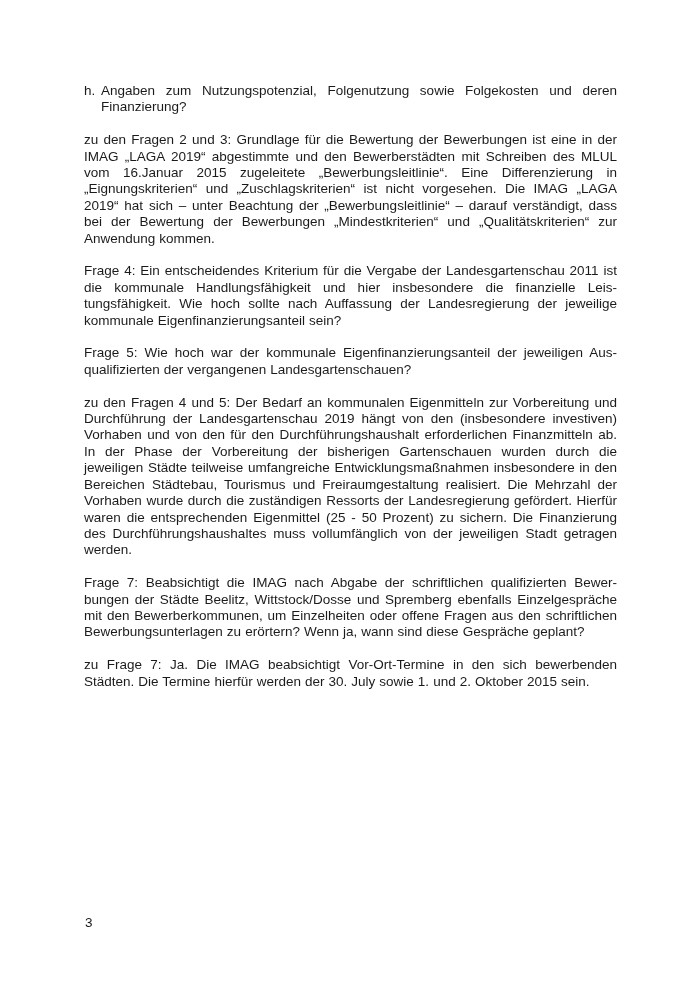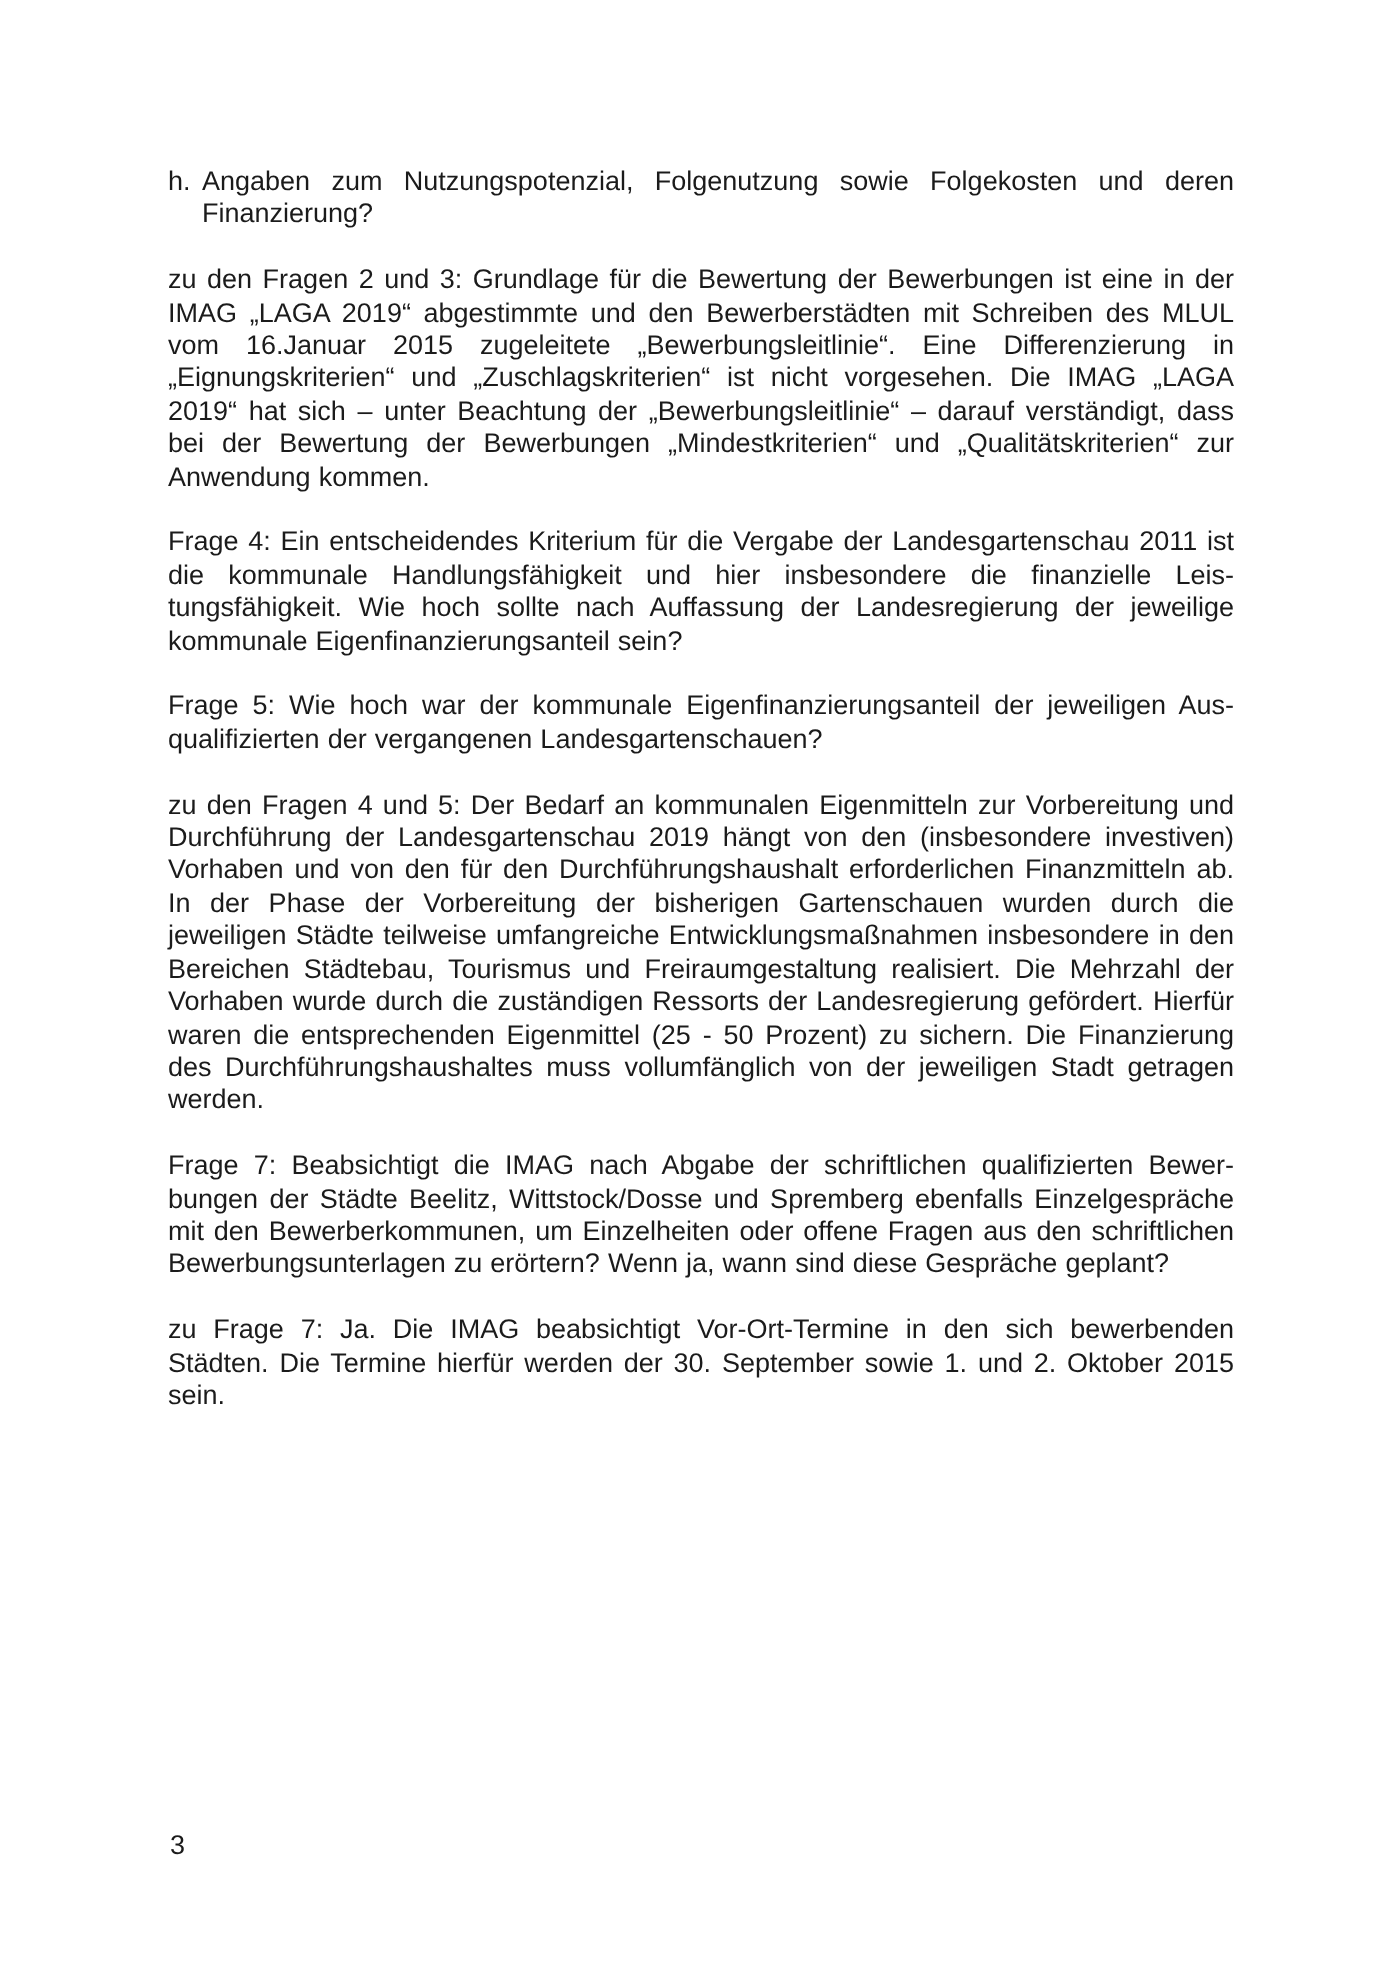--- a/index.html
+++ b/index.html
@@ -58,19 +58,19 @@
     <p class="para">Frage 4: Ein entscheidendes Kriterium für die Vergabe der Landesgartenschau 2011 ist die kommunale Handlungsfähigkeit und hier insbesondere die finanzielle Leis­tungsfähigkeit. Wie hoch sollte nach Auffassung der Landesregierung der jeweilige kommunale Eigenfinanzierungsanteil sein?</p>
 
     <p class="para">Frage 5: Wie hoch war der kommunale Eigenfinanzierungsanteil der jeweiligen Aus­qualifizierten der vergangenen Landesgartenschauen?</p>
 
     <p class="para">zu den Fragen 4 und 5: Der Bedarf an kommunalen Eigenmitteln zur Vorbereitung und Durchführung der Landesgartenschau 2019 hängt von den (insbesondere inves­tiven) Vorhaben und von den für den Durchführungshaushalt erforderlichen Finanz­mitteln ab. In der Phase der Vorbereitung der bisherigen Gartenschauen wurden durch die jeweiligen Städte teilweise umfangreiche Entwicklungsmaßnahmen insbe­sondere in den Bereichen Städtebau, Tourismus und Freiraumgestaltung realisiert. Die Mehrzahl der Vorhaben wurde durch die zuständigen Ressorts der Landesregie­rung gefördert. Hierfür waren die entsprechenden Eigenmittel (25 - 50 Prozent) zu sichern. Die Finanzierung des Durchführungshaushaltes muss vollumfänglich von der jeweiligen Stadt getragen werden.</p>
 
 
 
     <p class="para">Frage 7: Beabsichtigt die IMAG nach Abgabe der schriftlichen qualifizierten Bewer­bungen der Städte Beelitz, Wittstock/Dosse und Spremberg ebenfalls Einzelgesprä­che mit den Bewerberkommunen, um Einzelheiten oder offene Fragen aus den schriftlichen Bewerbungsunterlagen zu erörtern? Wenn ja, wann sind diese Gesprä­che geplant?</p>
 
-    <p class="para">zu Frage 7: Ja. Die IMAG beabsichtigt Vor-Ort-Termine in den sich bewerbenden Städten. Die Termine hierfür werden der 30. September sowie 1. und 2. Oktober 2015 sein.</p>
+    <p class="para">zu Frage 7: Ja. Die IMAG beabsichtigt Vor-Ort-Termine in den sich bewerbenden Städten. Die Termine hierfür werden der 30. July sowie 1. und 2. Oktober 2015 sein.</p>
 
   </div>
 
   <div class="page-number">3</div>
 
 </div>
 
 </body></html>

